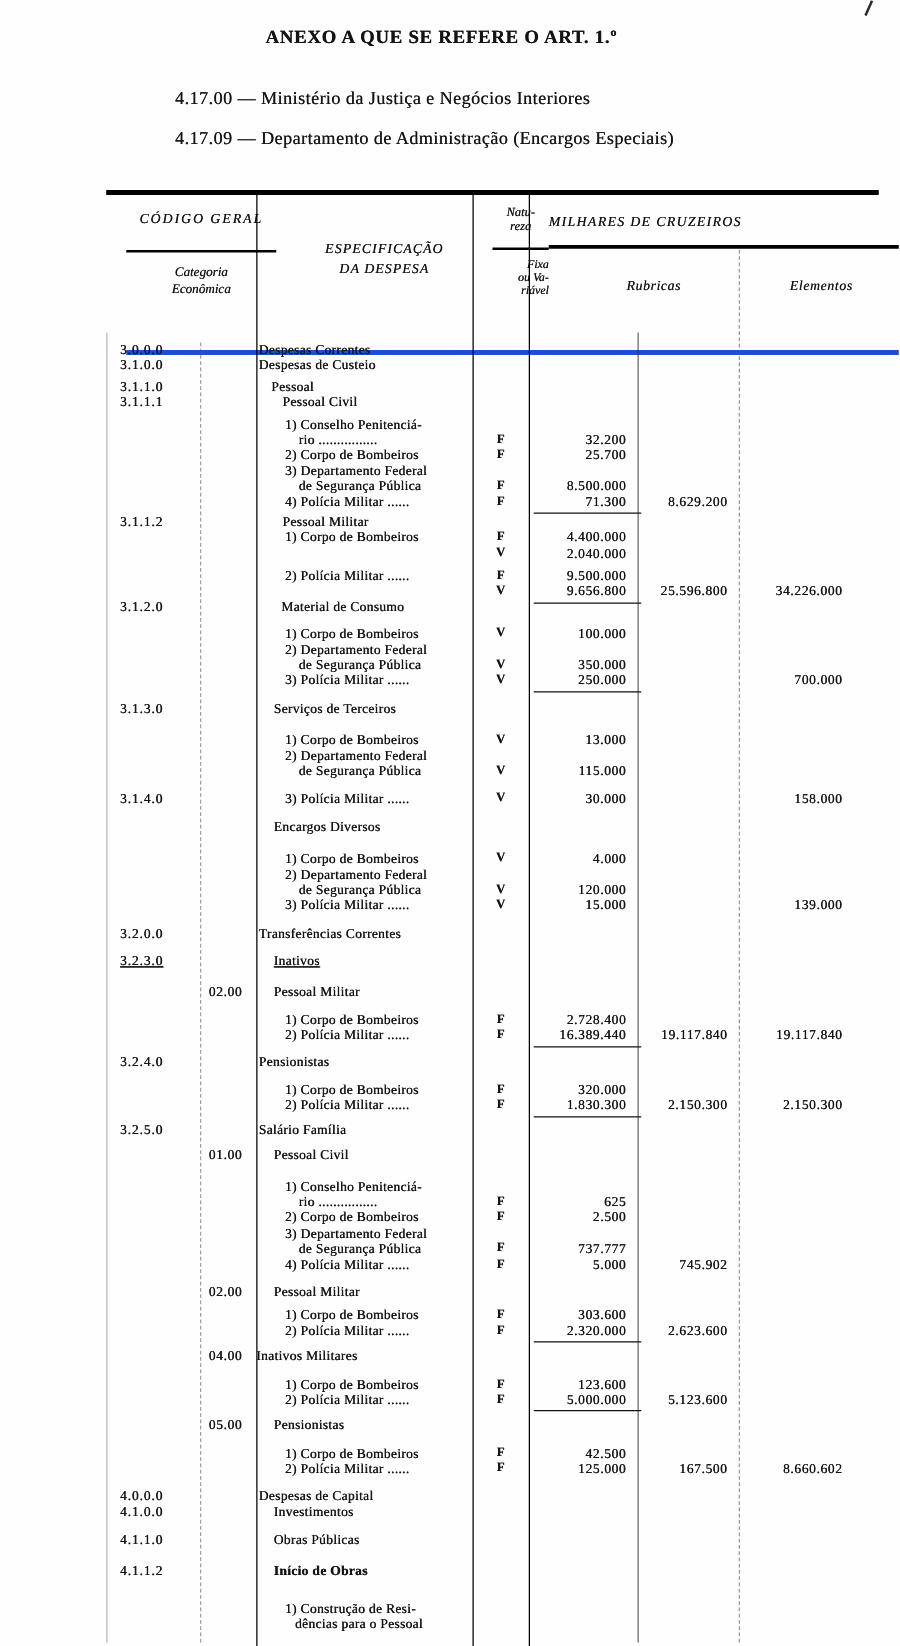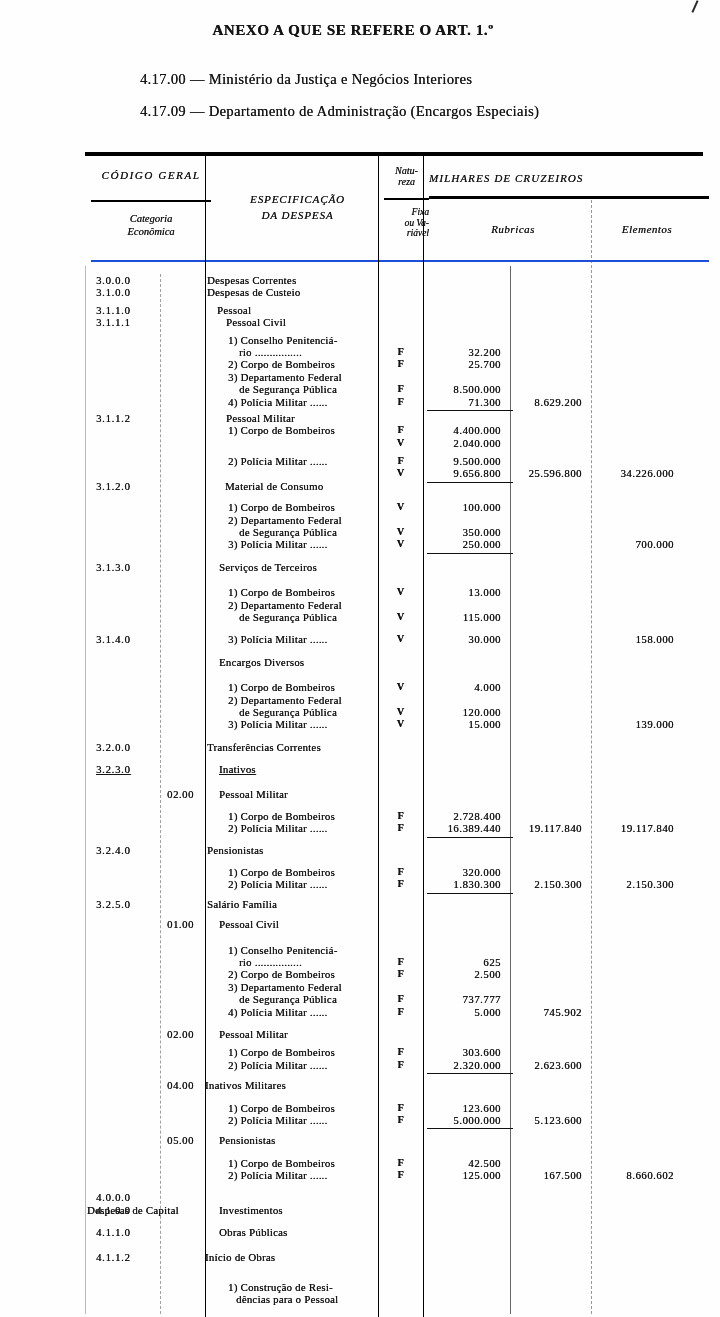--- a/index.html
+++ b/index.html
@@ -33,22 +33,22 @@
   }
 
   .budget-table {
     position:absolute; left:85px; top:152px;
     width:618px; height:1165px;
     border-top:4px solid #000;
   }
 
   
   .thead {
-    position:absolute; top:0; left:6px; width:618px; height:106px;
-    border-bottom:2px solid #1d4ed8;
+    position:absolute; top:0; left:16px; width:618px; height:128px;
+    border-bottom:4px solid #1d4ed8;
     font-style:italic;
     text-shadow:.2px 0 0 #333;
   }
   .thead > div { position:absolute; }
   .h-codigo   { left:0;   top:13px; width:120px; text-align:center; font-size:11px; letter-spacing:1.6px; }
   .h-rule-codigo { left:0; top:44px; width:120px; border-top:2px solid #000; }
   .h-categoria{ left:0;   top:57px; width:120px; text-align:center; font-size:10.5px; line-height:12.5px; }
   .h-espec    { left:120px; top:35px; width:173px; text-align:center; font-size:11px; line-height:16px; letter-spacing:.9px; }
   .h-natu     { left:293px; top:9px;  width:45px; text-align:center; font-size:10px; line-height:11px; }
   .h-rule-natu{ left:293px; top:42px; width:45px; border-top:2px solid #000; }
@@ -632,21 +632,21 @@
       </div>
       <div class="trow">
         <div class="cell c-code"></div>
         <div class="cell c-sub"></div>
         <div class="cell c-spec" style="padding-left: 23px;">2) Polícia Militar ......</div>
         <div class="cell c-nat">F</div>
         <div class="cell c-val">125.000</div>
         <div class="cell c-rub">167.500</div>
         <div class="cell c-ele">8.660.602</div>
       </div>
-      <div class="trow" style="margin-top: 10px; flex-direction: column;">
+      <div class="trow" style="margin-top: 10px;">
         <div class="cell c-code">4.0.0.0</div>
         <div class="cell c-sub"></div>
         <div class="cell c-spec" style="padding-left: 2px;">Despesas de Capital</div>
         <div class="cell c-nat"></div>
         <div class="cell c-val"></div>
         <div class="cell c-rub"></div>
         <div class="cell c-ele"></div>
       </div>
       <div class="trow" style="">
         <div class="cell c-code">4.1.0.0</div>
@@ -662,21 +662,21 @@
         <div class="cell c-sub"></div>
         <div class="cell c-spec" style="padding-left: 14px;">Obras Públicas</div>
         <div class="cell c-nat"></div>
         <div class="cell c-val"></div>
         <div class="cell c-rub"></div>
         <div class="cell c-ele"></div>
       </div>
       <div class="trow" style="margin-top: 12px;">
         <div class="cell c-code">4.1.1.2</div>
         <div class="cell c-sub"></div>
-        <div class="cell c-spec" style="padding-left: 0;">Início de Obras</div>
+        <div class="cell c-spec" style="padding-left: 14px; font-weight: bold;">Início de Obras</div>
         <div class="cell c-nat"></div>
         <div class="cell c-val"></div>
         <div class="cell c-rub"></div>
         <div class="cell c-ele"></div>
       </div>
       <div class="trow" style="margin-top: 18px;">
         <div class="cell c-code"></div>
         <div class="cell c-sub"></div>
         <div class="cell c-spec" style="padding-left: 23px;">1) Construção de Resi-</div>
         <div class="cell c-nat"></div>

